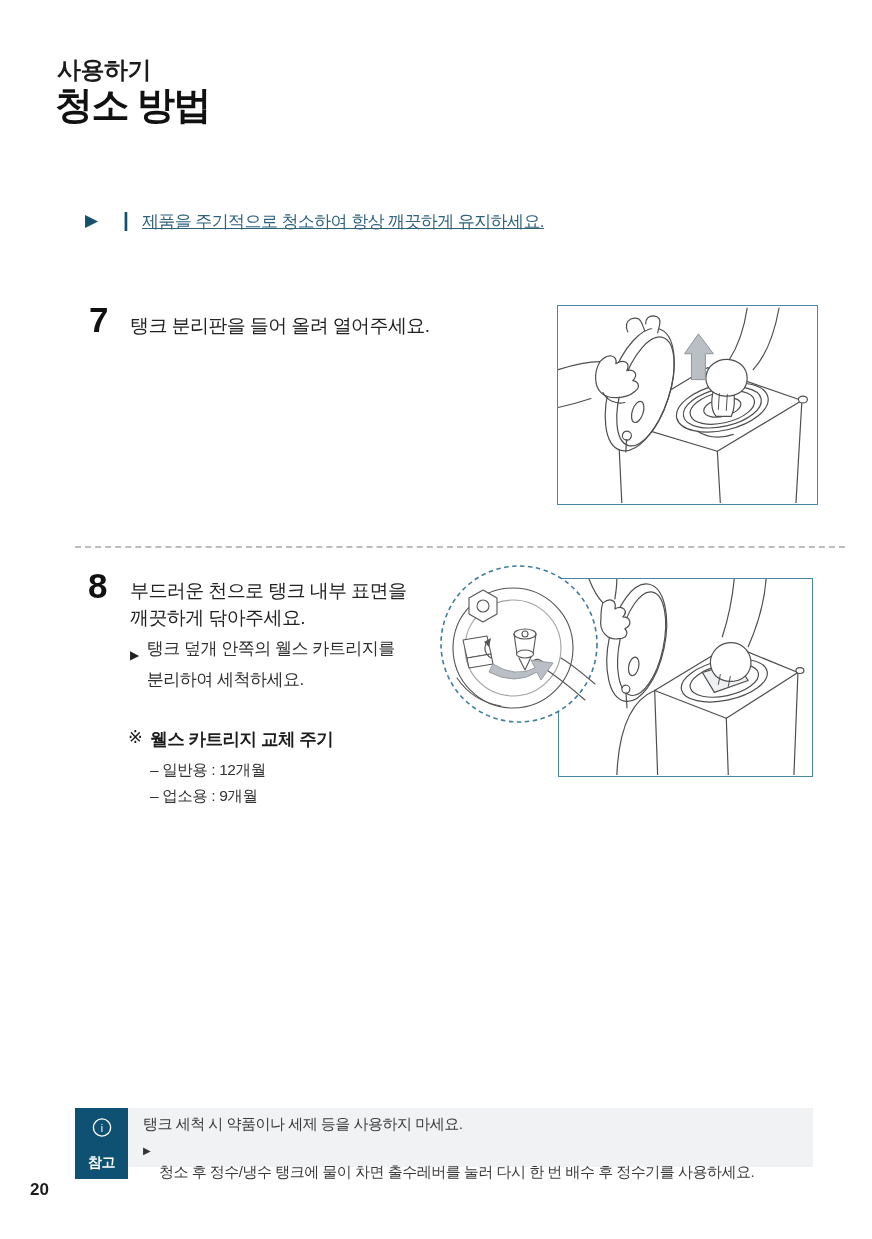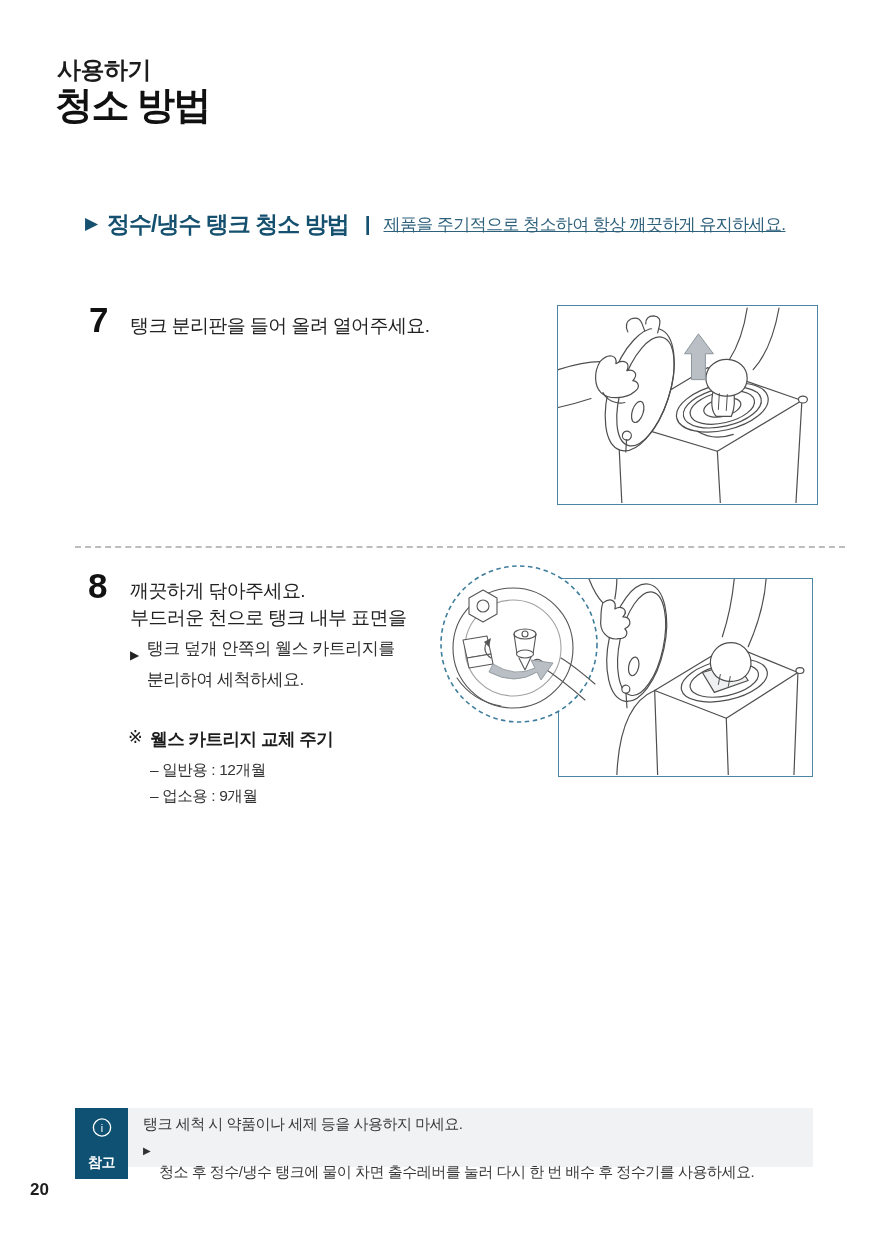--- a/index.html
+++ b/index.html
@@ -63,21 +63,20 @@
 </head>
 <body>
 
 <div class="page">
 
   <div class="eyebrow">사용하기</div>
   <div class="doc-title">청소 방법</div>
 
   <div class="section-head">
     <span class="section-marker">▶</span>
-    <span class="section-title">정수/냉수 탱크 청소 방법</span>
     <span class="section-sep">|</span>
     <span class="section-desc">제품을 주기적으로 청소하여 항상 깨끗하게 유지하세요.</span>
   </div>
 
   <div class="step-num step7-num">7</div>
   <div class="step7-text">탱크 분리판을 들어 올려 열어주세요.</div>
 
   <div class="illus-box illus7">
     <svg viewBox="0 0 259 198" width="258" height="197">
       <g stroke="#4e4e4e" stroke-width="1.2" fill="none" stroke-linecap="round" stroke-linejoin="round">
@@ -119,22 +118,22 @@
         <path d="M45,87 C49,95 58,99 67,97"></path>
       </g>
       <polygon points="141,28 156,48 148,48 148,74 134,74 134,48 127,48" fill="#b9bfc4" stroke="#8d969c" stroke-width="1"></polygon>
     </svg>
   </div>
 
   <div class="divider"></div>
 
   <div class="step-num step8-num">8</div>
   <div class="step8-text">
+    <div>부드러운 천으로 탱크 내부 표면을</div>
     <div>깨끗하게 닦아주세요.</div>
-    <div>부드러운 천으로 탱크 내부 표면을</div>
   </div>
   <div class="step8-bullet">
     <span class="bullet-marker">▶</span>
     <div>
       <div>탱크 덮개 안쪽의 웰스 카트리지를</div>
       <div>분리하여 세척하세요.</div>
     </div>
   </div>
 
   <div class="ref-block">

